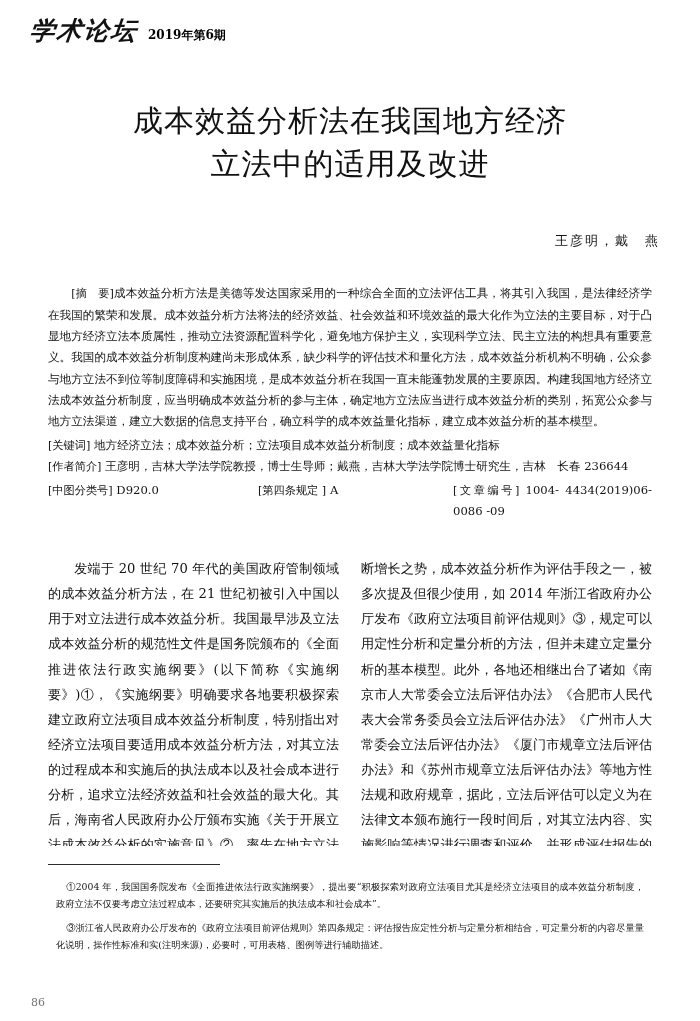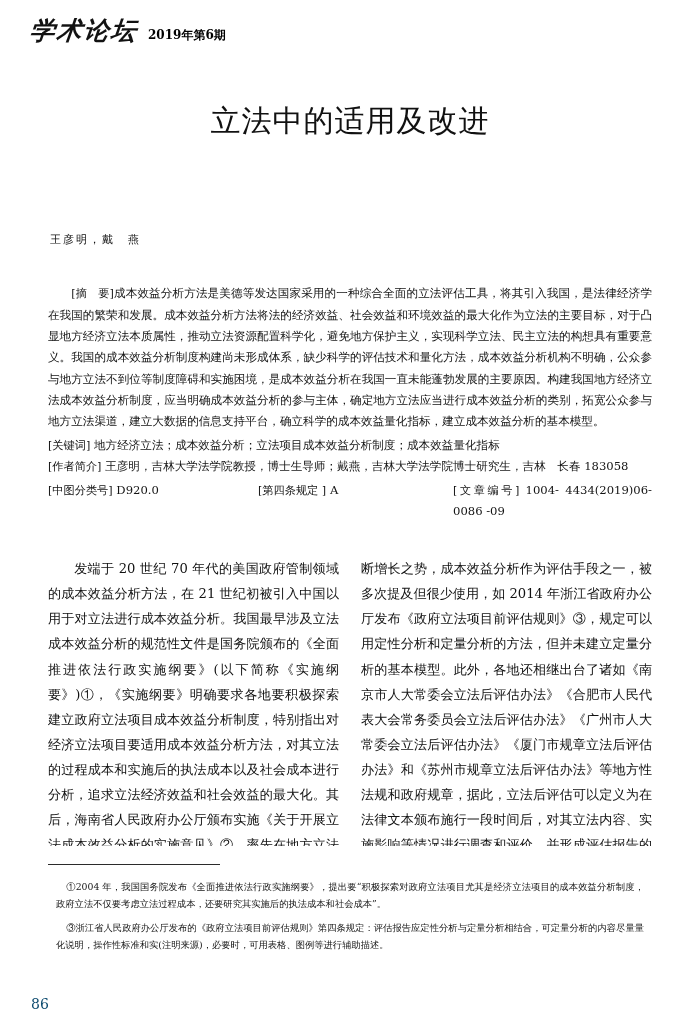--- a/index.html
+++ b/index.html
@@ -66,26 +66,26 @@
     font-size: 30px;
     font-weight: 400;
     letter-spacing: 1px;
     line-height: 1.42;
     color: #111111;
   }
 
   
   .authors {
     position: absolute;
-    left: 50px;
+    left: 60px;
     top: 232px;
     width: 600px;
-    text-align: left;
-    font-family: "DejaVu Serif", "Liberation Serif", serif;
-    font-size: 11px;
+    text-align: right;
+    font-family: "DejaVu Serif", "Liberation Serif", serif;
+    font-size: 13px;
     letter-spacing: 2px;
     color: #121212;
   }
 
   
   .meta-block {
     position: absolute;
     left: 48px;
     top: 283px;
     width: 604px;
@@ -170,51 +170,52 @@
     margin: 8px;
     text-indent: 1.1em;
   }
 
   
   .page-number {
     position: absolute;
     left: 31px;
     top: 996px;
     font-family: "DejaVu Serif", "Liberation Serif", serif;
-    font-size: 14px;
-    color: #0c4a6e;
+    font-size: 11px;
+    color: #737373;
   }
 </style>
 </head>
 <body>
 
 <div class="page">
 
   <div class="masthead">
     <span class="journal-mark">学术论坛</span>
     <span class="issue-line">2019年第6期</span>
   </div>
 
   <div class="title-block">
+    <div class="title-line">成本效益分析法在我国地方经济</div>
     <div class="title-line">立法中的适用及改进</div>
   </div>
 
   <div class="authors">王彦明，戴　燕</div>
 
   <div class="meta-block">
     <p class="abstract-para">
       <span class="tag">[摘　要]</span><span>成本效益分析方法是美德等发达国家采用的一种综合全面的立法评估工具，将其引入我国，是法律经济学在我国的繁荣和发展。成本效益分析方法将法的经济效益、社会效益和环境效益的最大化作为立法的主要目标，对于凸显地方经济立法本质属性，推动立法资源配置科学化，避免地方保护主义，实现科学立法、民主立法的构想具有重要意义。我国的成本效益分析制度构建尚未形成体系，缺少科学的评估技术和量化方法，成本效益分析机构不明确，公众参与地方立法不到位等制度障碍和实施困境，是成本效益分析在我国一直未能蓬勃发展的主要原因。构建我国地方经济立法成本效益分析制度，应当明确成本效益分析的参与主体，确定地方立法应当进行成本效益分析的类别，拓宽公众参与地方立法渠道，建立大数据的信息支持平台，确立科学的成本效益量化指标，建立成本效益分析的基本模型。</span>
     </p>
     <p class="meta-line keywords">
       <span class="tag">[关键词]</span>
       <span>地方经济立法；成本效益分析；立法项目成本效益分析制度；成本效益量化指标</span>
     </p>
     <p class="meta-line">
       <span class="tag">[作者简介]</span>
-      <span>王彦明，吉林大学法学院教授，博士生导师；戴燕，吉林大学法学院博士研究生，吉林　长春 183058</span>
+      <span>王彦明，吉林大学法学院教授，博士生导师；戴燕，吉林大学法学院博士研究生，吉林　长春 236644</span>
     </p>
     <div class="ids-row">
       <div class="idcell">
         <span class="tag">[中图分类号]</span>
         <span>D920.0</span>
       </div>
       <div class="idcell">
         <span class="tag">[第四条规定 ]</span>
         <span>A</span>
       </div>

